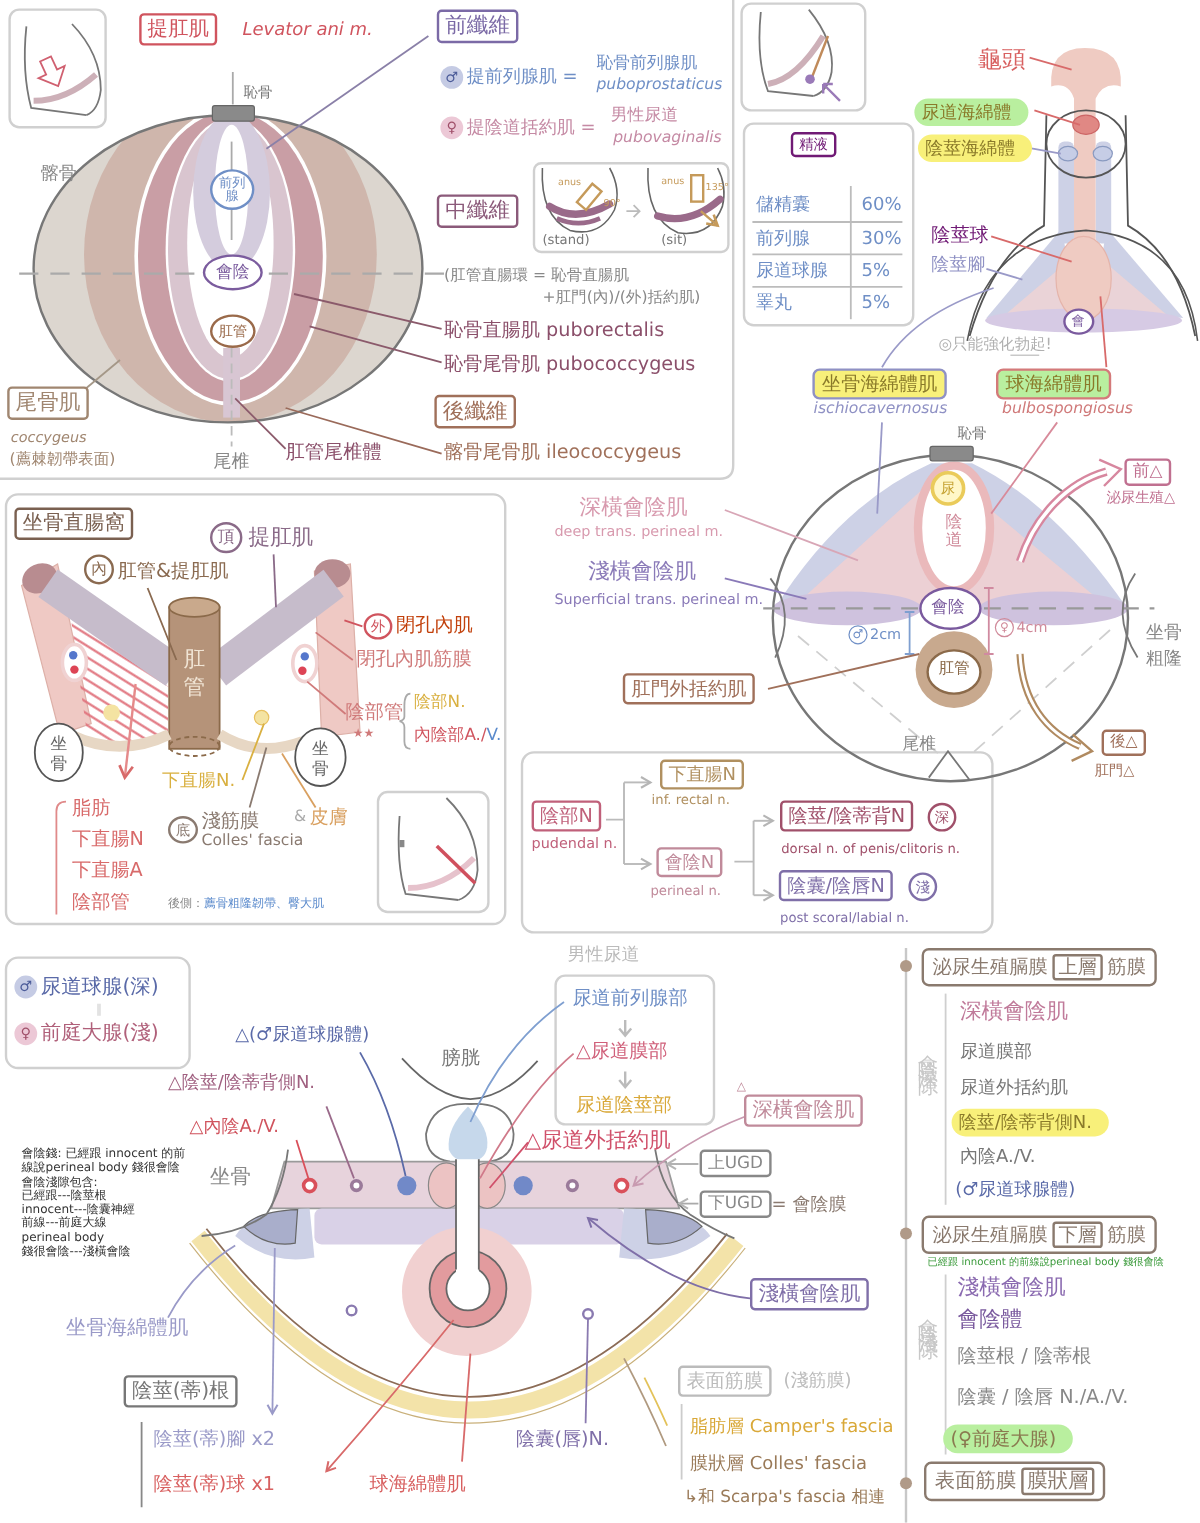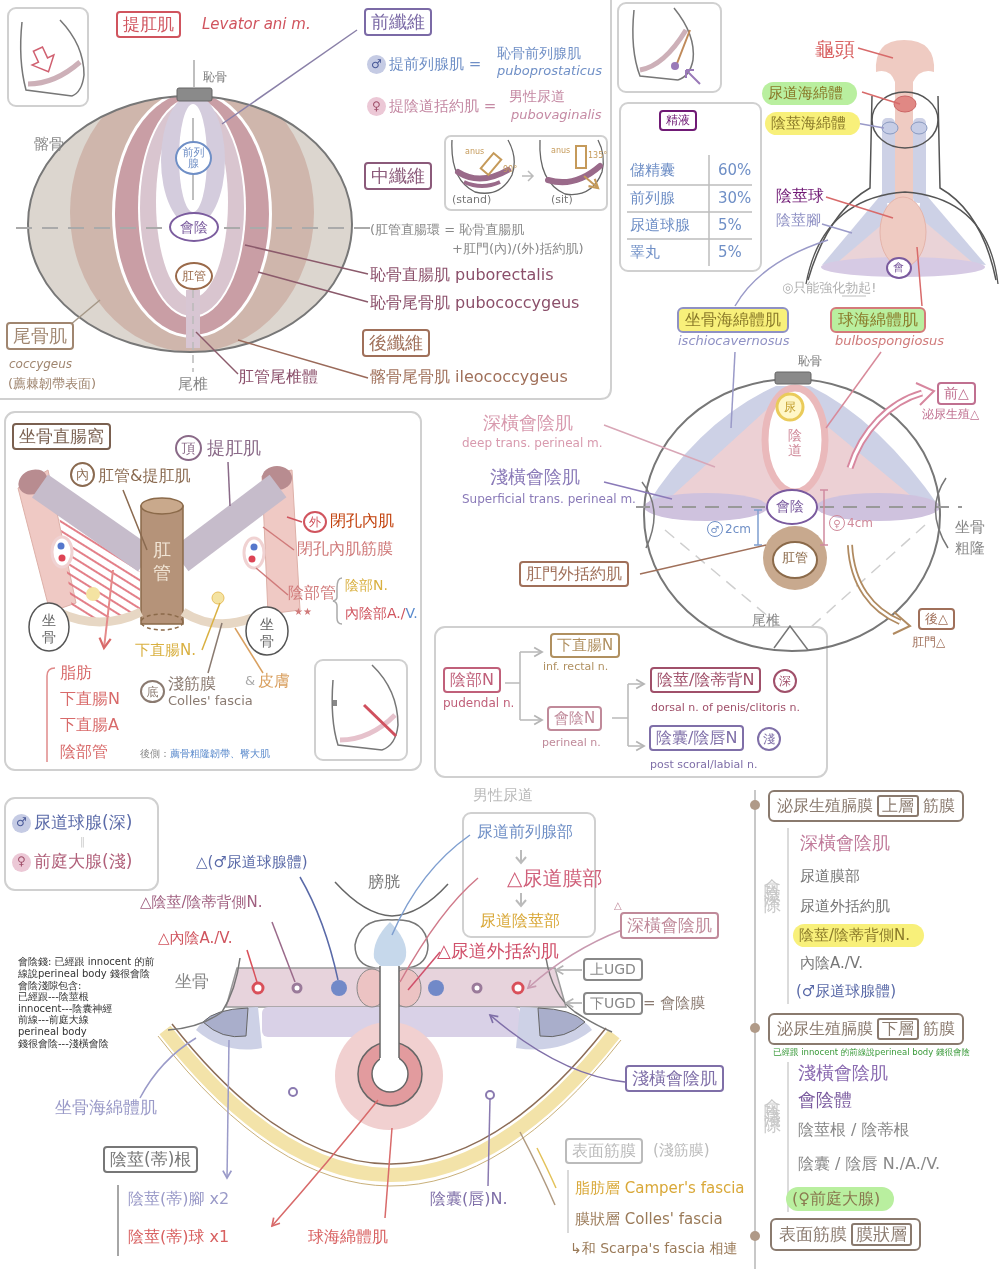--- a/index.html
+++ b/index.html
@@ -445,21 +445,21 @@
 <div class="t note" style="left:18px;top:969px">線說perineal body 錢很會陰</div>
 <div class="t note" style="left:18px;top:981px">會陰淺隙包含:</div>
 <div class="t note" style="left:18px;top:992px">已經跟---陰莖根</div>
 <div class="t note" style="left:18px;top:1004px">innocent---陰囊神經</div>
 <div class="t note" style="left:18px;top:1015px">前線---前庭大線</div>
 <div class="t note" style="left:18px;top:1027px">perineal body</div>
 <div class="t note" style="left:18px;top:1039px">錢很會陰---淺橫會陰</div>
 
 <div class="t" style="left:473px;top:787px;font-size:15px;color:#bbb">男性尿道</div>
 <div class="t" style="left:477px;top:823px;font-size:16px;color:#6f8fc6">尿道前列腺部</div>
-<div class="t" style="left:507px;top:867px;font-size:20px;color:#d0607a">△尿道膜部</div>
+<div class="t" style="left:480px;top:867px;font-size:16px;color:#d0607a">△尿道膜部</div>
 <div class="t" style="left:480px;top:912px;font-size:16px;color:#d9a838">尿道陰莖部</div>
 <div class="t" style="left:196px;top:854px;font-size:15px;color:#5a6aa8">△(♂尿道球腺體)</div>
 <div class="t" style="left:140px;top:894px;font-size:15px;color:#a06080">△陰莖/陰蒂背側N.</div>
 <div class="t" style="left:158px;top:930px;font-size:15px;color:#d0545e">△內陰A./V.</div>
 <div class="t" style="left:175px;top:972px;font-size:17px;color:#888">坐骨</div>
 <div class="t" style="left:368px;top:873px;font-size:16px;color:#777">膀胱</div>
 <div class="t" style="left:437px;top:941px;font-size:18px;color:#d0506a">△尿道外括約肌</div>
 <div class="t" style="left:614px;top:900px;font-size:10px;color:#c08a9a">△</div>
 <div class="t bx" style="left:620px;top:912px;font-size:17px;color:#c08a9a">深橫會陰肌</div>
 <div class="t bx" style="left:583px;top:958px;font-size:14px;color:#888">上UGD</div>

